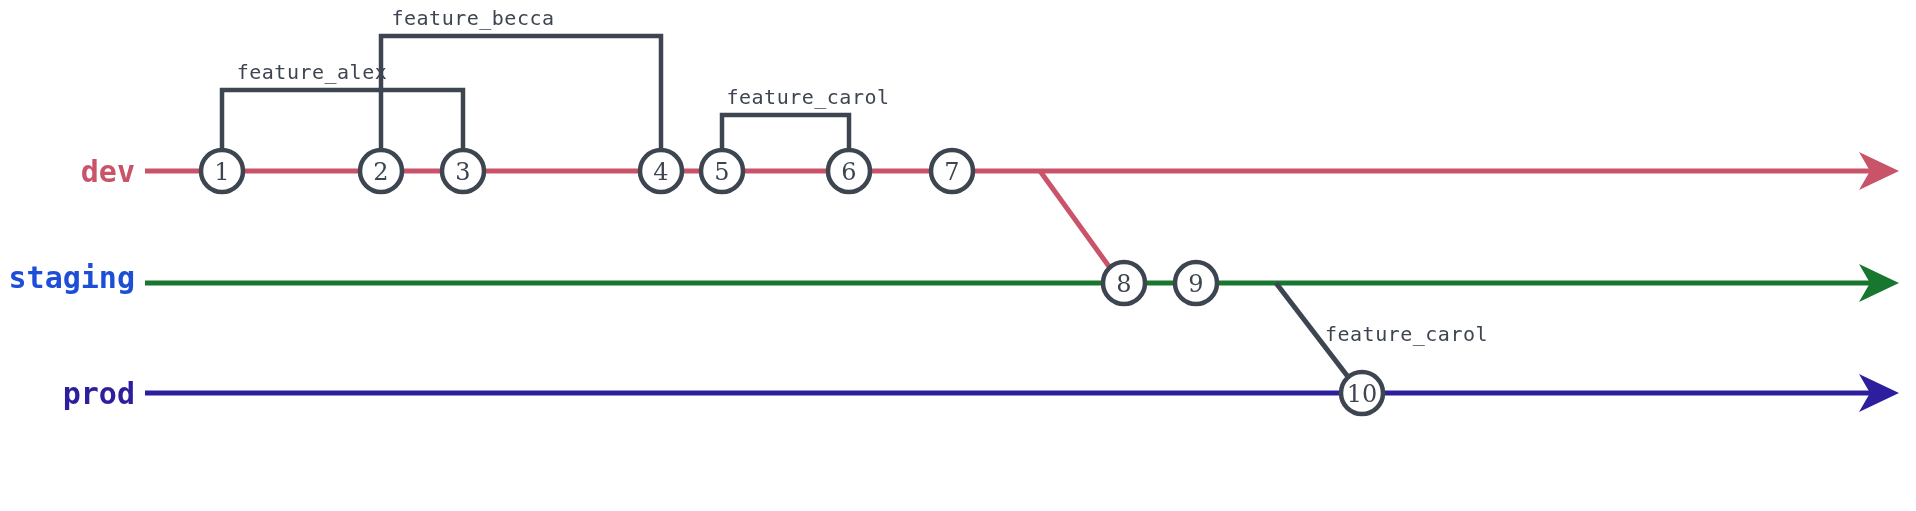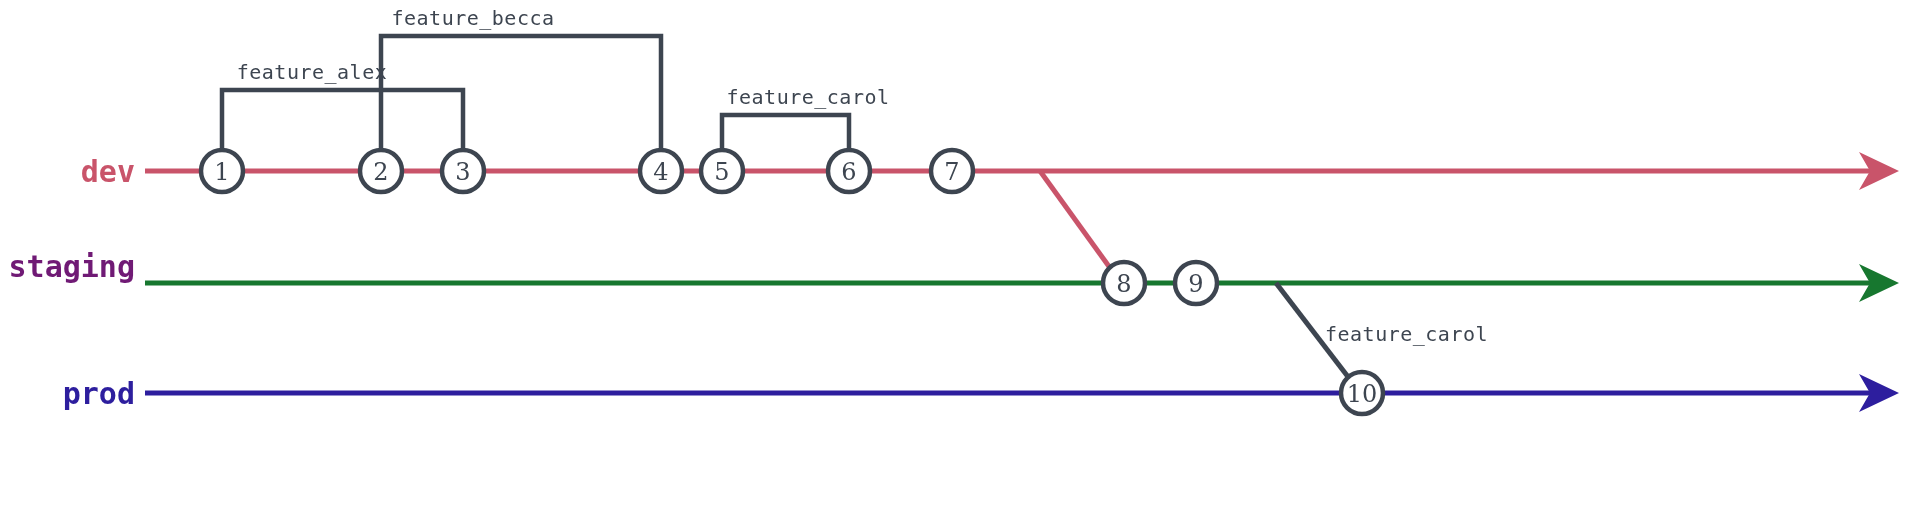--- a/index.html
+++ b/index.html
@@ -59,21 +59,21 @@
         <circle cx="849" cy="171" r="21" fill="#ffffff" stroke="#3d4550" stroke-width="4.5"></circle>
         <circle cx="952" cy="171" r="21" fill="#ffffff" stroke="#3d4550" stroke-width="4.5"></circle>
         <circle cx="1124" cy="283" r="21" fill="#ffffff" stroke="#3d4550" stroke-width="4.5"></circle>
         <circle cx="1196" cy="283" r="21" fill="#ffffff" stroke="#3d4550" stroke-width="4.5"></circle>
         <circle cx="1362" cy="393" r="21" fill="#ffffff" stroke="#3d4550" stroke-width="4.5"></circle>
       </g>
   </svg>
 
   <div id="branch-labels">
       <div class="branch-label" style="left: 135px; top: 171px; color: rgb(201, 84, 106);">dev</div>
-      <div class="branch-label" style="left: 135px; top: 266px; color: #701a75;">staging</div>
+      <div class="branch-label" style="left: 135px; top: 277px; color: #1d4ed8;">staging</div>
       <div class="branch-label" style="left: 135px; top: 393px; color: rgb(45, 30, 158); text-align: right;">prod</div>
     </div>
   <div id="feature-labels">
       <div class="feat-label" style="left: 312px; top: 84px;">feature_alex</div>
       <div class="feat-label" style="left: 473px; top: 30px;">feature_becca</div>
       <div class="feat-label" style="left: 808px; top: 109px;">feature_carol</div>
       <div class="feat-label diag" style="left: 1325px; top: 334px;">feature_carol</div>
     </div>
   <div id="commit-labels">
       <div class="commit-num" style="left: 222px; top: 172px;">1</div>

